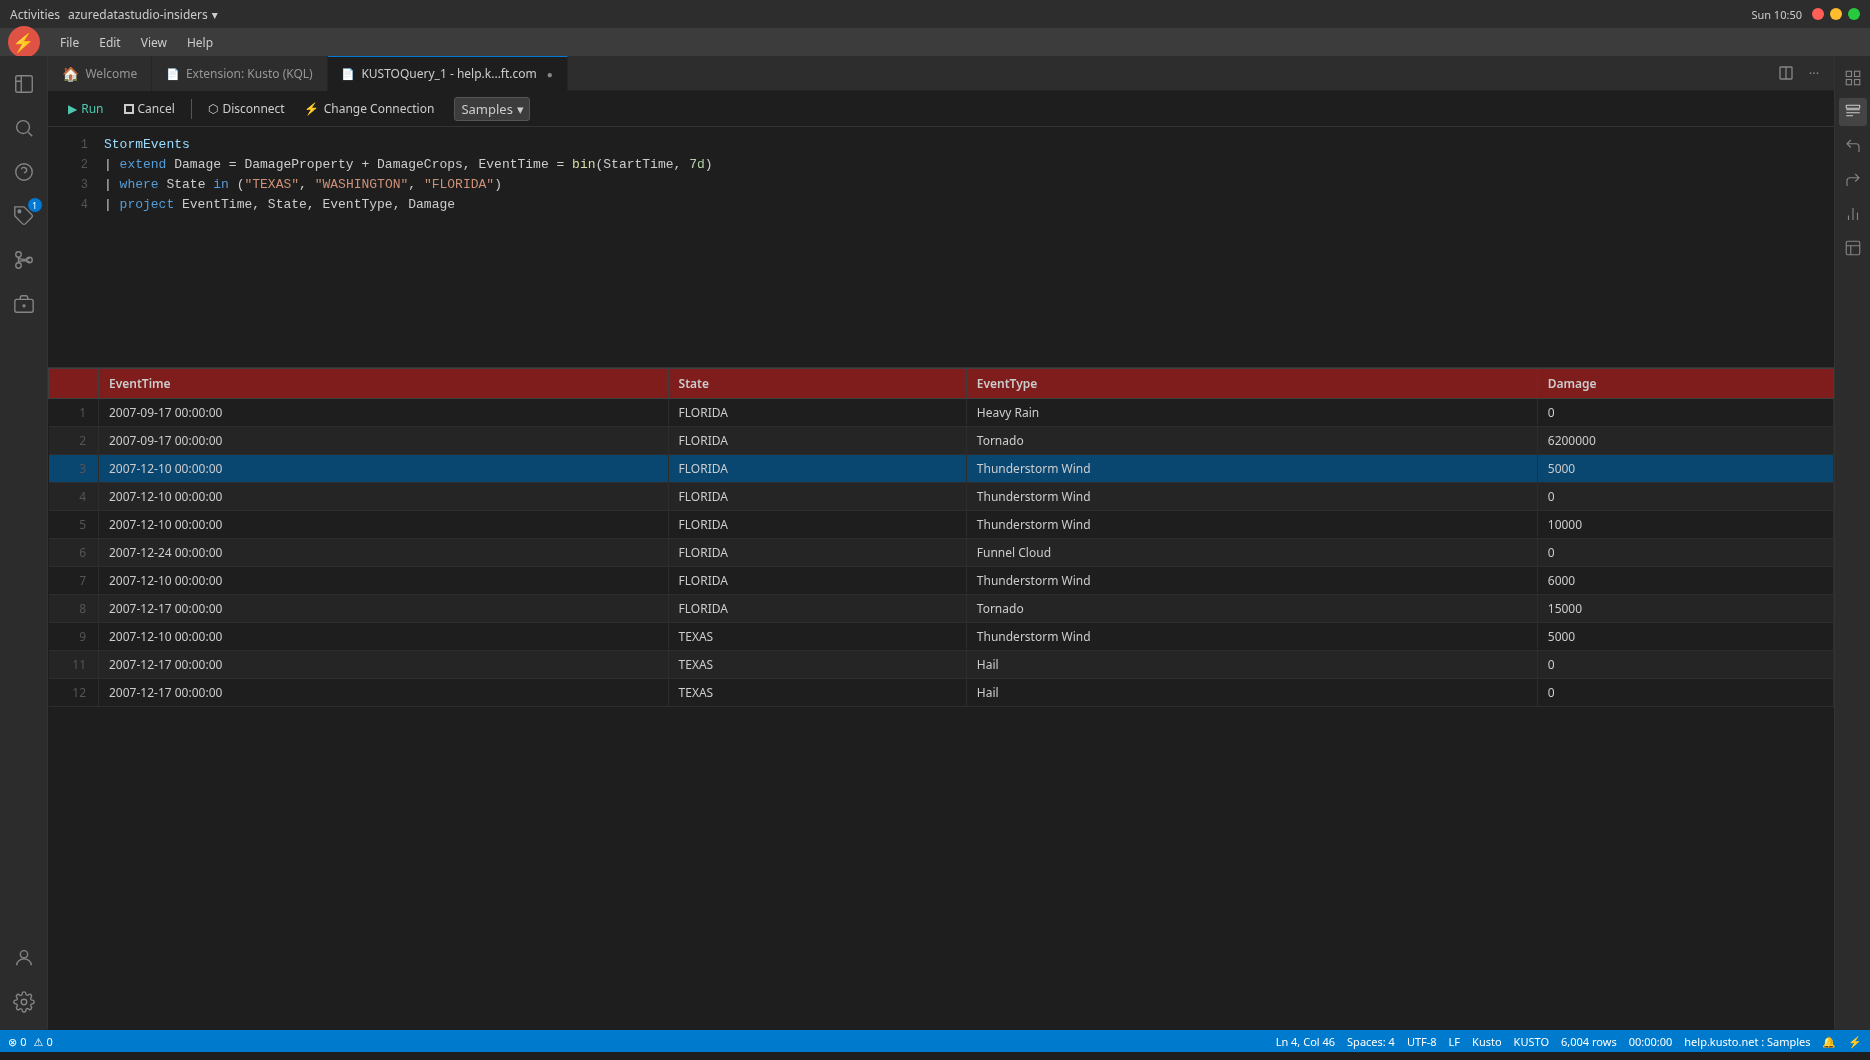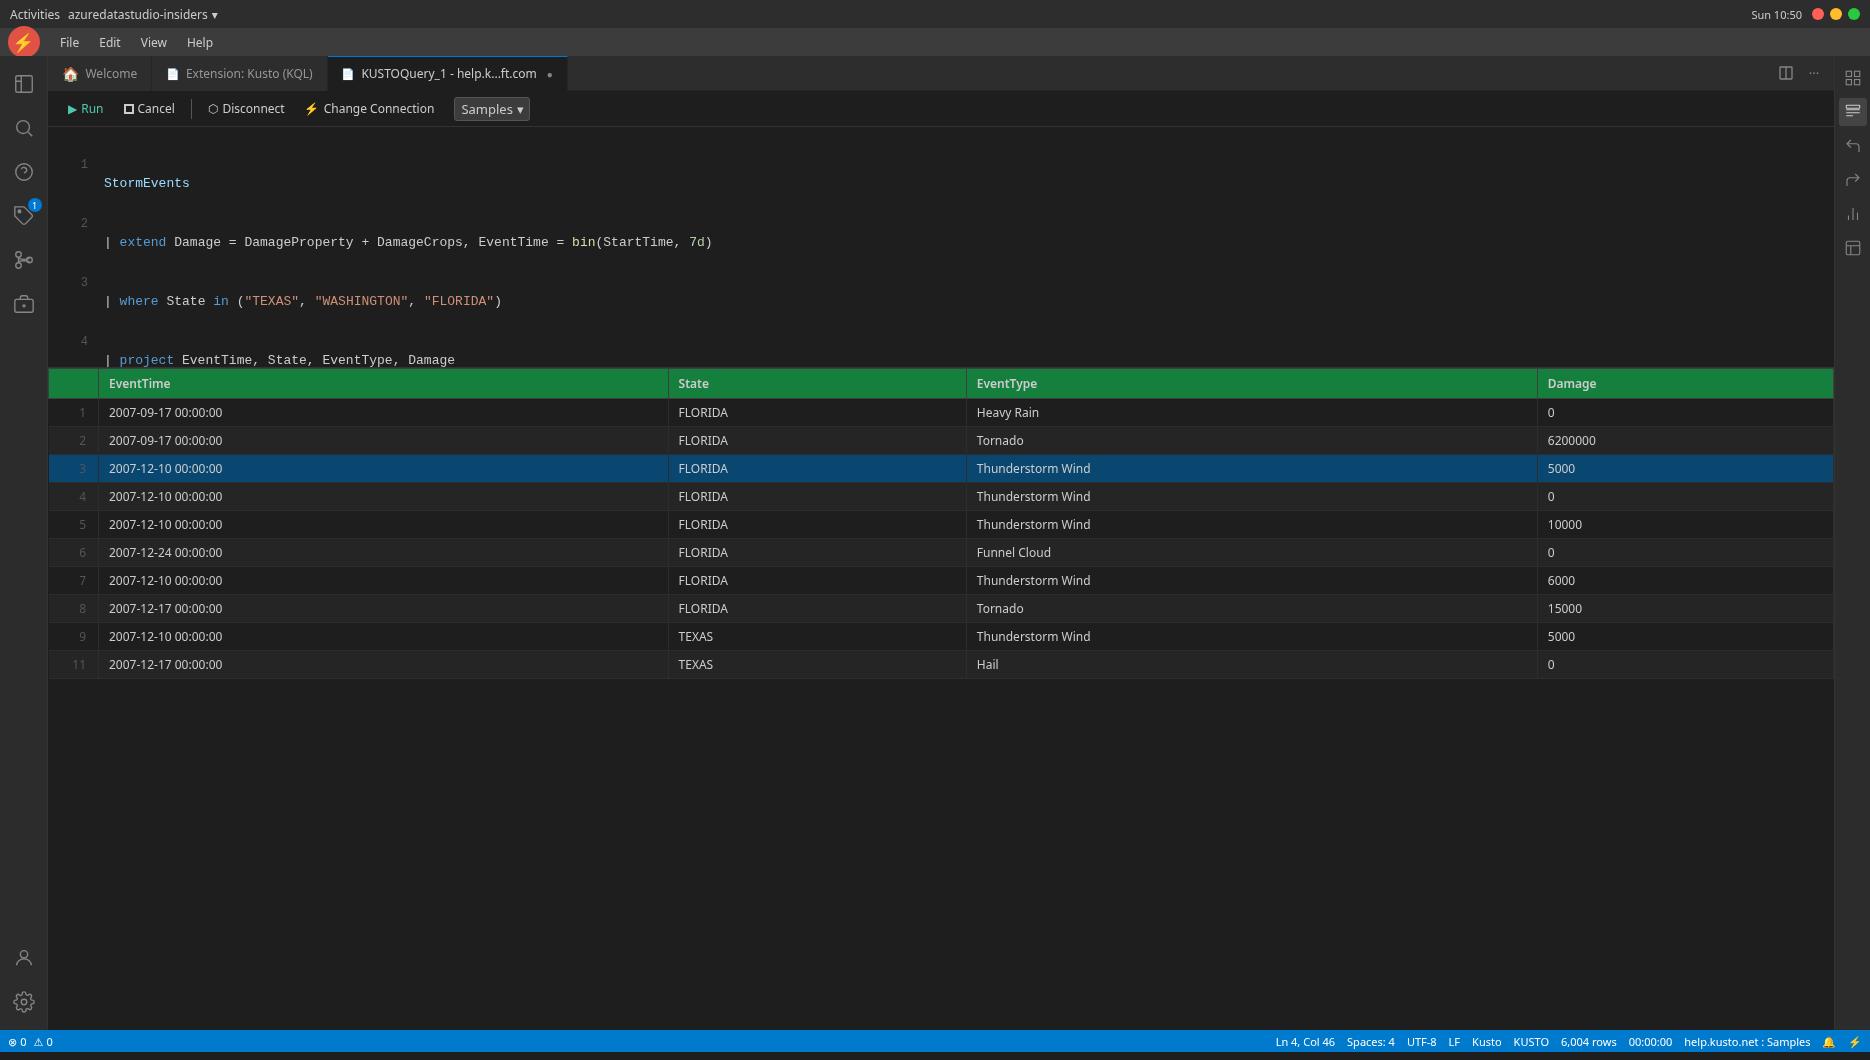--- a/index.html
+++ b/index.html
@@ -187,21 +187,21 @@
       padding: 0 8px;
     }
     .line-num {
       width: 32px;
       text-align: right;
       color: #555;
       margin-right: 16px;
       user-select: none;
       font-size: 12px;
     }
-    .code-content { flex: 1; margin-top: 39px; }
+    .code-content { flex: 1; }
 
     
     .kw { color: #569cd6; }
     .fn { color: #dcdcaa; }
     .str { color: #ce9178; }
     .op { color: #cccccc; }
     .var { color: #9cdcfe; }
     .num { color: #b5cea8; }
     .pipe { color: #cccccc; }
 
@@ -236,21 +236,21 @@
     .table-container {
       flex: 1;
       overflow: auto;
     }
     table {
       border-collapse: collapse;
       width: 100%;
       font-size: 12px;
     }
     thead th {
-      background: #15803d;
+      background: #7f1d1d;
       border: 1px solid #3e3e3e;
       padding: 6px 10px;
       text-align: left;
       font-weight: 600;
       color: #cccccc;
       position: sticky;
       top: 0;
     }
     tbody tr {
       border-bottom: 1px solid #2d2d2d;
@@ -553,20 +553,27 @@
                 <td>Thunderstorm Wind</td>
                 <td>5000</td>
               </tr>
               <tr>
                 <td class="row-num">11</td>
                 <td>2007-12-17 00:00:00</td>
                 <td>TEXAS</td>
                 <td>Hail</td>
                 <td>0</td>
               </tr>
+              <tr>
+                <td class="row-num">12</td>
+                <td>2007-12-17 00:00:00</td>
+                <td>TEXAS</td>
+                <td>Hail</td>
+                <td>0</td>
+              </tr>
             </tbody>
         </table>
       </div>
     </div>
   </div>
 
   <div class="right-panel">
     <div class="right-icon">
       <svg width="18" height="18" viewBox="0 0 24 24" fill="none" stroke="currentColor" stroke-width="1.5">
           <rect x="3" y="3" width="7" height="7"></rect>

